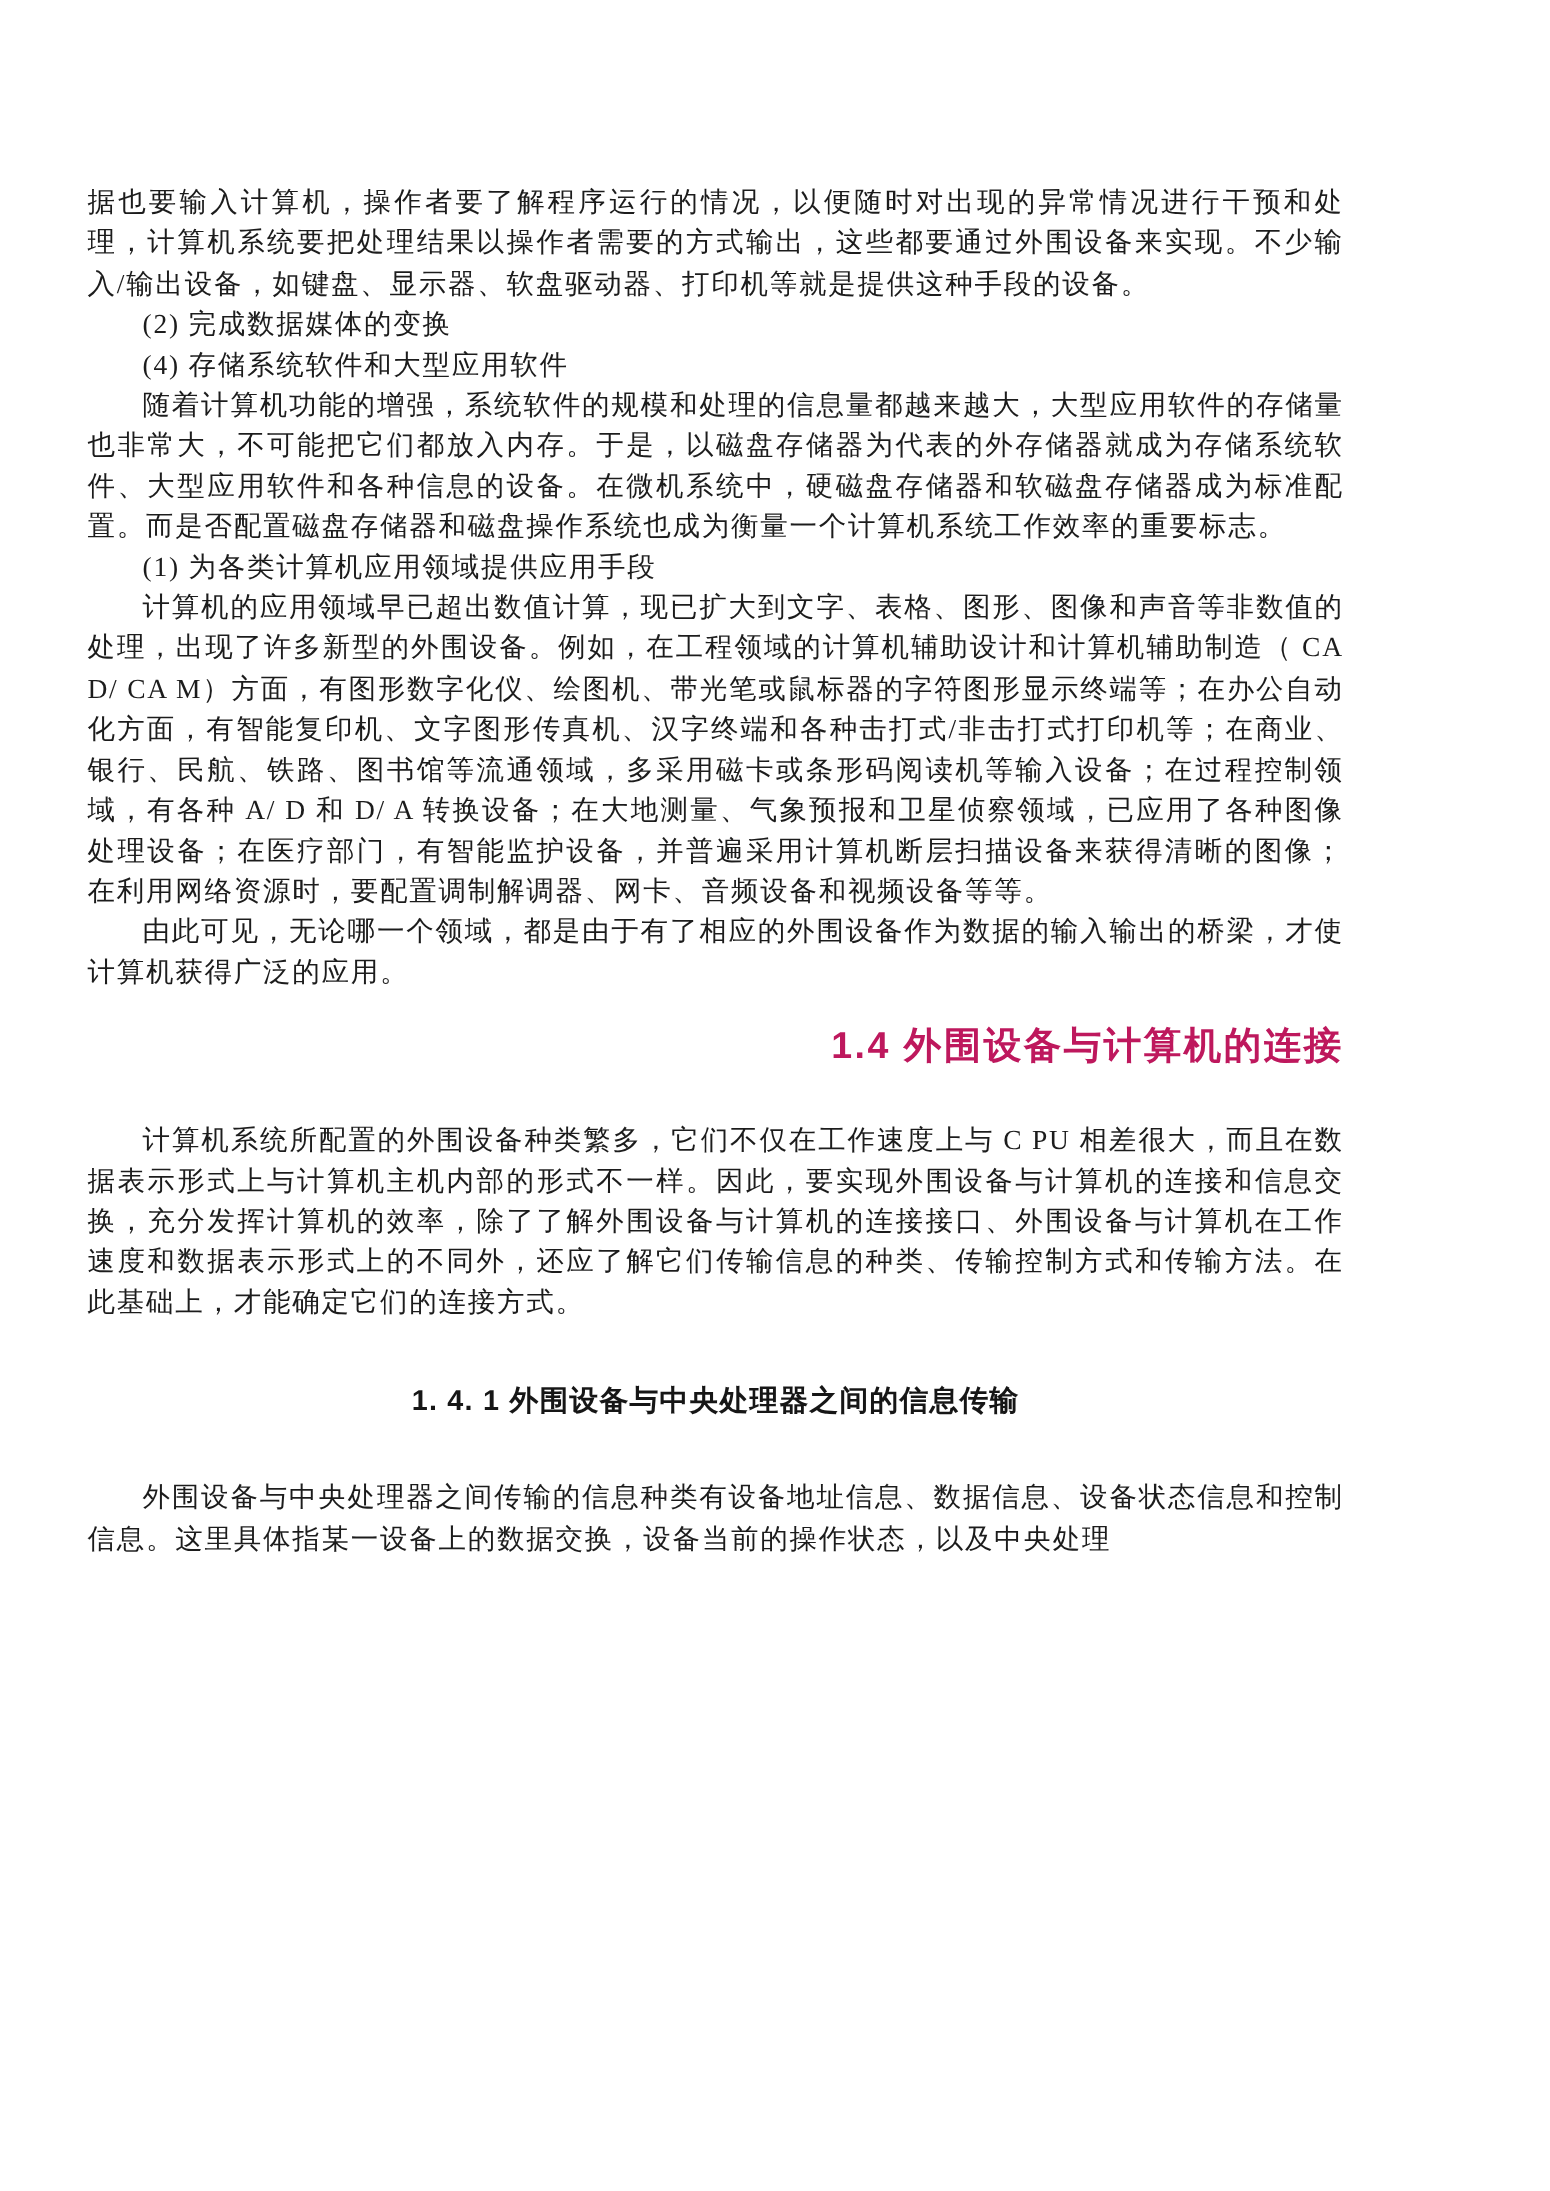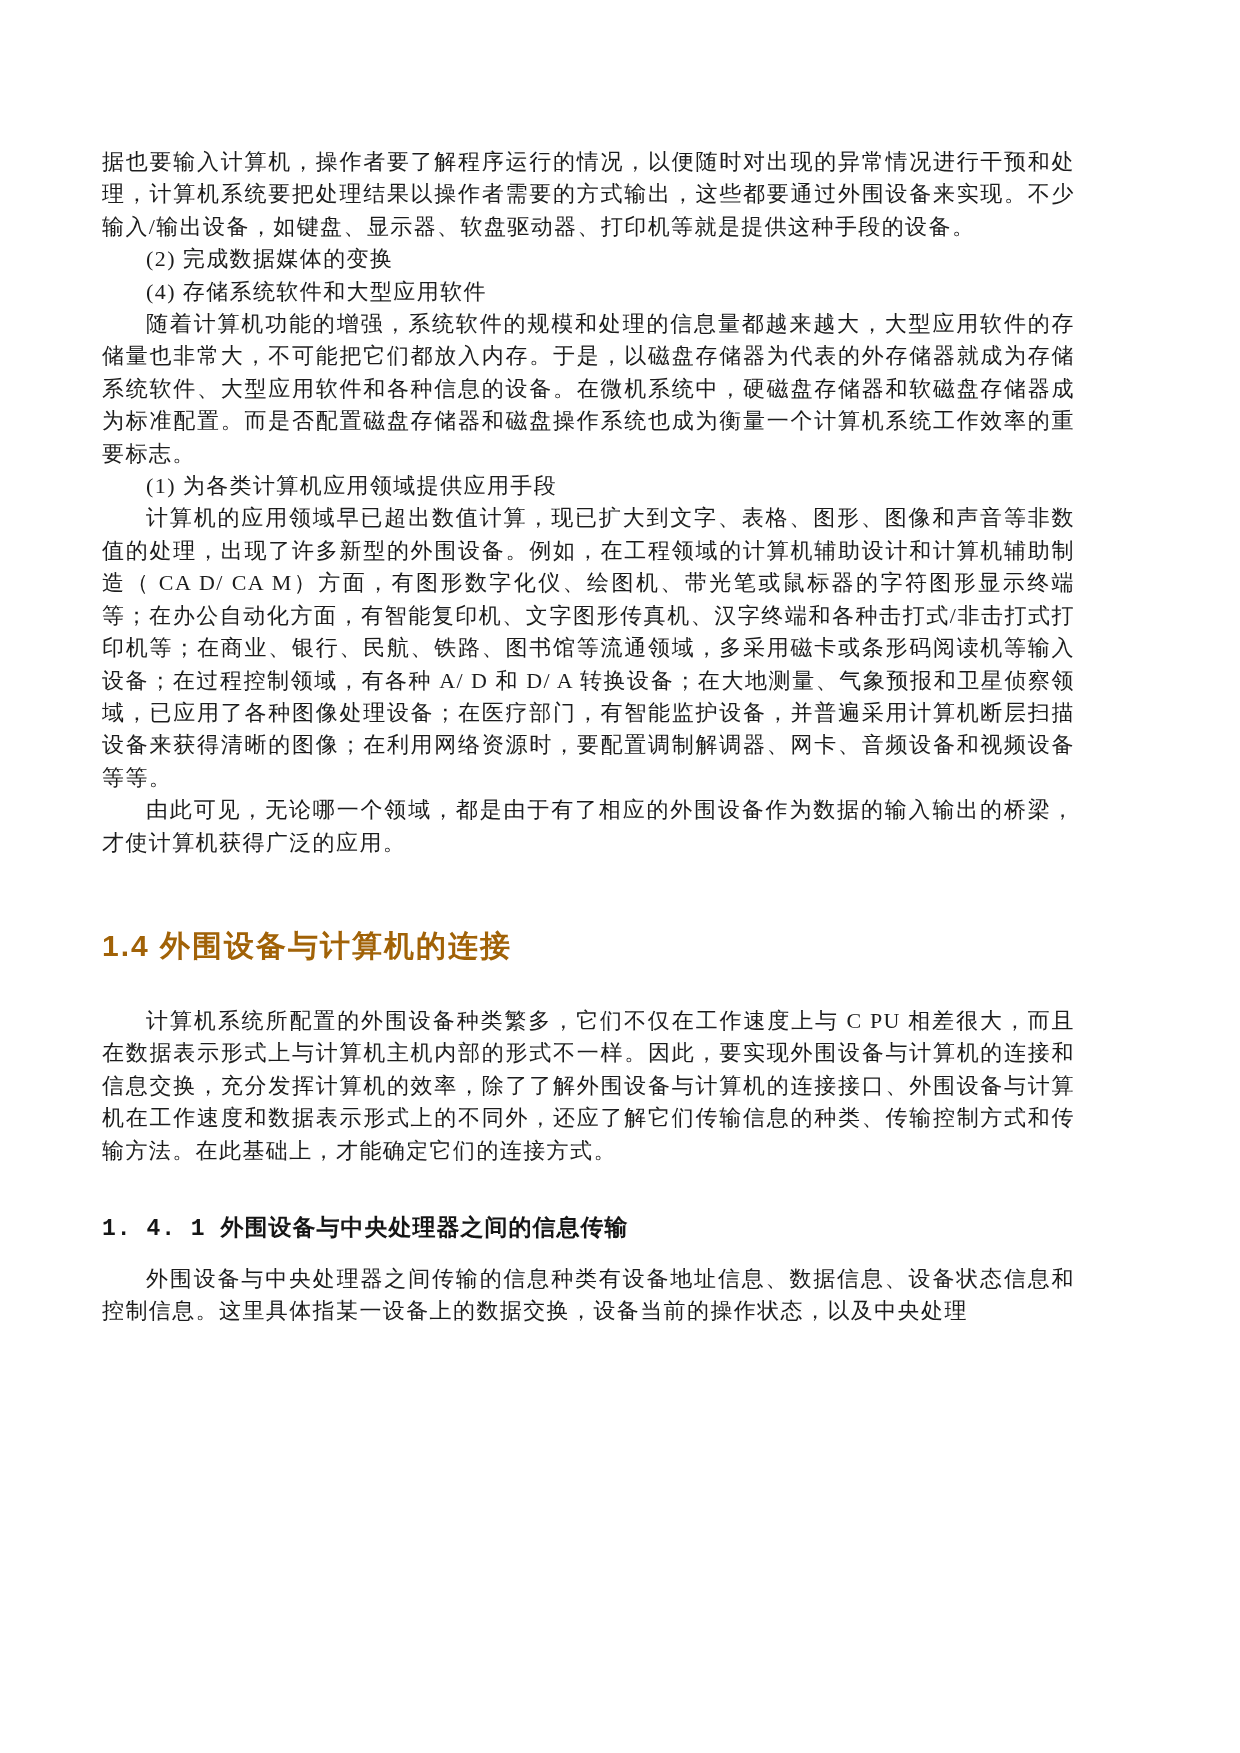--- a/index.html
+++ b/index.html
@@ -6,60 +6,60 @@
     margin: 0;
     padding: 0;
     background: #ffffff;
   }
   .page {
     position: relative;
     box-sizing: border-box;
     width: 1240px;
     height: 1753px;
     background: #ffffff;
-    padding: 146px 165px 0 102px;
+    padding: 146px 165px 0 70px;
     font-family: "Liberation Serif", serif;
     color: #1c1c1c;
     overflow: hidden;
   }
   p.body {
     margin: 0;
     font-size: 22px;
     line-height: 32.4px;
     letter-spacing: 1.4px;
     text-align: justify;
     text-align-last: left;
   }
   p.indent {
     text-indent: 2em;
   }
   p.no-indent {
     text-indent: 0;
   }
   h1.section-heading {
-    margin: 66px 0 38px 0;
+    margin: 22px 0 38px 0;
     font-family: "Liberation Sans", sans-serif;
     font-weight: bold;
     font-size: 30px;
     line-height: 42px;
     letter-spacing: 2px;
-    text-align: left;
-    color: #a16207;
+    text-align: right;
+    color: #be185d;
   }
   p.lead-in {
     margin-top: 14px;
   }
   h2.subsection-heading {
-    margin: 46px 0 18px 0;
-    font-family: Liberation Mono, monospace;
+    margin: 46px 0 46px 0;
+    font-family: Liberation Sans, sans-serif;
     font-weight: bold;
     font-size: 23px;
     line-height: 32px;
     letter-spacing: 1px;
-    text-align: left;
+    text-align: center;
     color: #161616;
   }
 </style>
 </head>
 <body>
 
 <div class="page">
 
   <p class="body no-indent">据也要输入计算机，操作者要了解程序运行的情况，以便随时对出现的异常情况进行干预和处理，计算机系统要把处理结果以操作者需要的方式输出，这些都要通过外围设备来实现。不少输入/输出设备，如键盘、显示器、软盘驱动器、打印机等就是提供这种手段的设备。</p>
 

